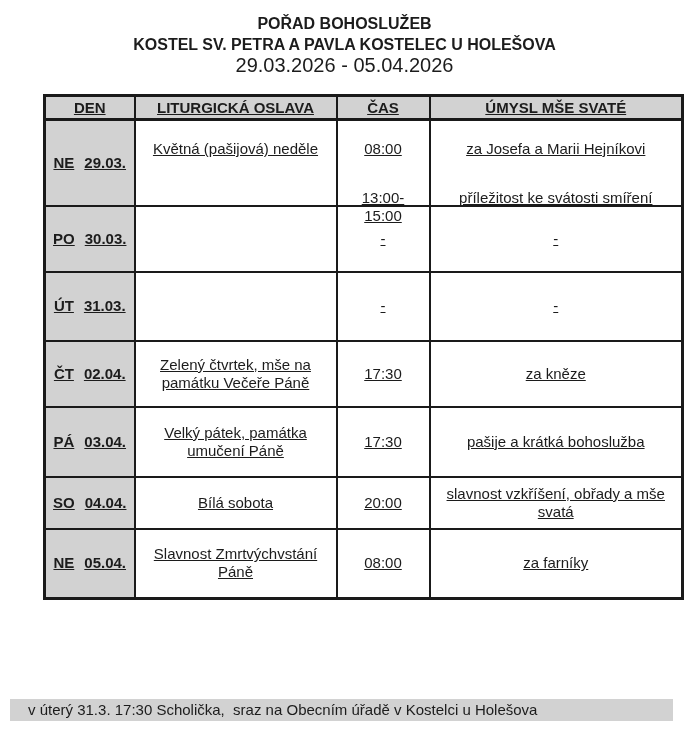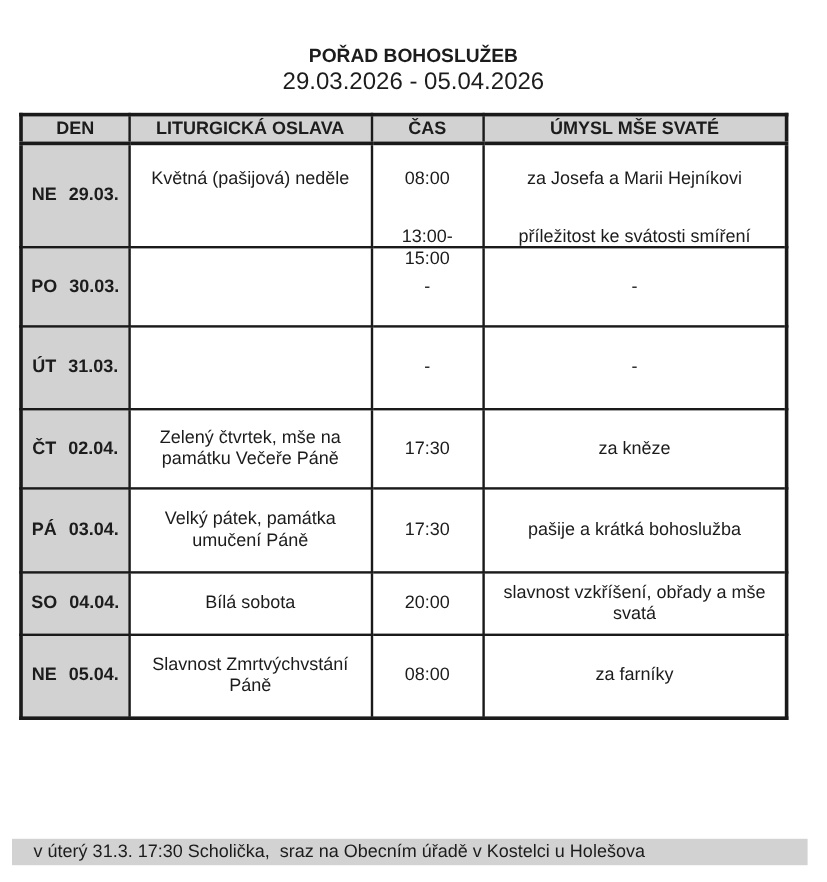--- a/index.html
+++ b/index.html
@@ -16,33 +16,34 @@
     background: var(--bg);
     color: var(--text);
     font-family: "Liberation Sans", "DejaVu Sans", sans-serif;
     position: relative;
     overflow: hidden;
   }
   .page { position: relative; width: 689px; height: 735px; }
 
   
   .titles { text-align: center; padding-top: 13px; }
-  .title-line1 { font-size: 16px; font-weight: bold; line-height: 21px; margin-top: 24px; }
+  .title-line1 { font-size: 16px; font-weight: bold; line-height: 21px; }
   .title-line2 { font-size: 16px; font-weight: bold; line-height: 21px; }
   .title-line3 { font-size: 20px; font-weight: normal; line-height: 20px; }
 
   
   table.schedule {
     position: absolute;
-    left: 16px;
+    left: 43px;
     top: 94px;
     width: 638px;
     border-collapse: collapse;
     table-layout: fixed;
     border: 3px solid var(--border);
+    text-decoration: underline;
   }
   col.c-den { width: 90px; }
   col.c-osl { width: 202px; }
   col.c-cas { width: 93px; }
   col.c-umy { width: 253px; }
 
   th, td {
     border: 2px solid var(--border);
     padding: 2px 6px;
     text-align: center;
@@ -95,20 +96,21 @@
     white-space: pre-wrap;
   }
 </style>
 </head>
 <body>
 
 <div class="page">
 
   <div class="titles">
     <div class="title-line1">POŘAD BOHOSLUŽEB</div>
+    <div class="title-line2">KOSTEL SV. PETRA A PAVLA KOSTELEC U HOLEŠOVA</div>
     <div class="title-line3">29.03.2026 - 05.04.2026</div>
   </div>
 
   <table class="schedule">
     <colgroup>
       <col class="c-den">
       <col class="c-osl">
       <col class="c-cas">
       <col class="c-umy">
     </colgroup>

